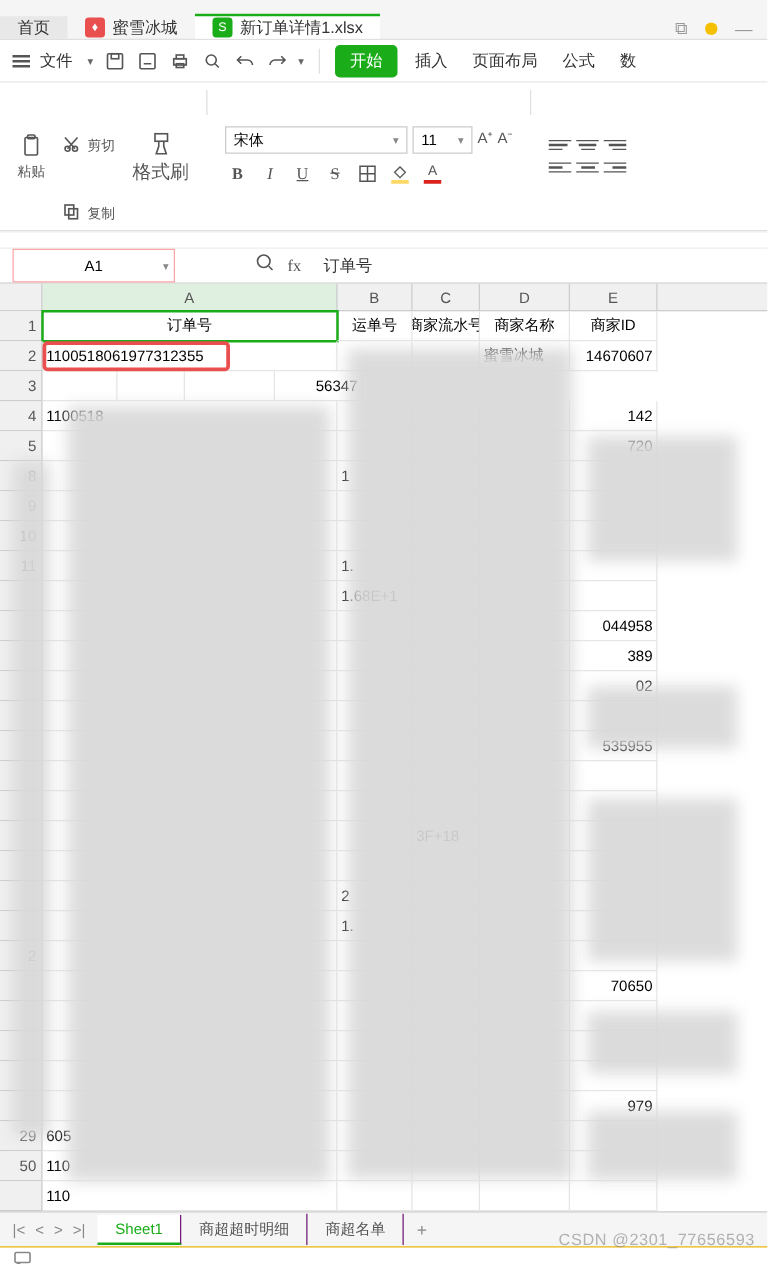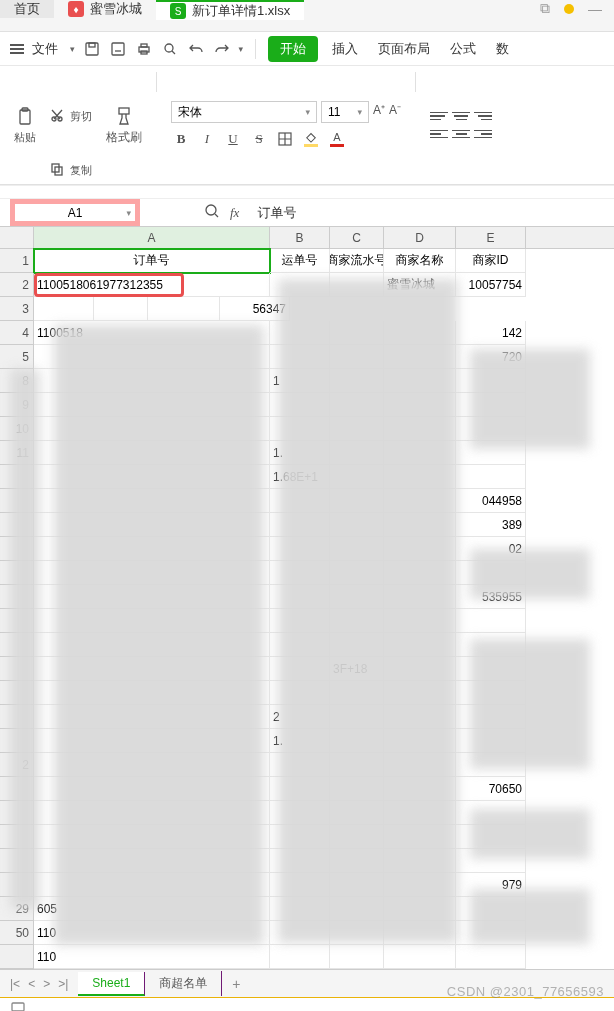--- a/index.html
+++ b/index.html
@@ -1,19 +1,19 @@
 <!DOCTYPE html>
 <html><head>
 <meta charset="utf-8">
 <style>
 * { margin: 0; padding: 0; box-sizing: border-box; font-family: "Microsoft YaHei", sans-serif; }
 body { background: #fff; width: 614px; overflow: hidden; }
 
 
-.tab-bar { display: flex; height: 32px; background: #f5f5f5; border-bottom: 1px solid #e0e0e0; align-items: flex-start; }
+.tab-bar { display: flex; height: 32px; background: #f5f5f5; border-bottom: 1px solid #e0e0e0; align-items: flex-end; }
 .tab { display: flex; align-items: center; padding: 0 14px; font-size: 13px; gap: 6px; cursor: pointer; color: #333; }
 .tab.home { background: #e8e8e8; }
 .tab.active { background: #fff; border-top: 2px solid #1aad19; }
 .tab .ticon { width: 16px; height: 16px; border-radius: 3px; display: inline-flex; align-items: center; justify-content: center; font-size: 10px; color: #fff; }
 .ticon.red { background: #e94f4f; }
 .ticon.green { background: #1aad19; }
 .win-ctrl { margin-left: auto; display: flex; align-items: center; gap: 14px; padding-right: 12px; color: #999; }
 .win-ctrl span { font-size: 14px; }
 .dot-yellow { width: 10px; height: 10px; border-radius: 50%; background: #f5c000; }
 
@@ -56,25 +56,25 @@
 .align-grid .ac { width: 18px; height: 14px; display: flex; flex-direction: column; gap: 2px; justify-content: center; }
 .align-grid .ac i { height: 1.5px; background: #555; }
 .align-grid .ac i.s { width: 60%; }
 .align-grid .ac i.m { width: 80%; }
 .align-grid .ac i.l { width: 100%; }
 
 .thin-bar { height: 14px; border-top: 1px solid #eee; border-bottom: 1px solid #eee; }
 
 
 .name-row { display: flex; align-items: center; height: 28px; border-bottom: 1px solid #ccc; }
-.name-box { width: 130px; display: flex; align-items: center; justify-content: center; border-right: 1px solid #ccc; font-size: 12px; position: relative; height: 100%; border: 5px solid #fca5a5; margin: 0 44px 0 10px; }
+.name-box { width: 130px; display: flex; align-items: center; justify-content: center; border-right: 1px solid #ccc; font-size: 12px; position: relative; height: 100%; border: 1px solid #fca5a5; margin: 0 44px 0 10px; }
 .name-box .dd { position: absolute; right: 4px; font-size: 9px; color: #888; }
 .fx-area { display: flex; align-items: center; gap: 10px; padding-left: 20px; }
 .fx-area .zoom-icn svg { width: 16px; height: 16px; fill: none; stroke: #555; stroke-width: 1.3; }
-.fx-label { font-style: italic; font-size: 13px; color: #555; font-family: "Times New Roman", serif; }
+.fx-label { font-size: 13px; color: #555; font-family: "Times New Roman", serif; }
 .fx-val { font-size: 13px; color: #333; margin-left: 8px; }
 
 
 .grid-wrap { position: relative; }
 .corner { position: absolute; left: 0; top: 0; width: 34px; height: 22px; background: #f0f0f0; border-right: 1px solid #ccc; border-bottom: 1px solid #ccc; }
 .col-headers { display: flex; margin-left: 34px; height: 22px; background: #f0f0f0; border-bottom: 1px solid #ccc; }
 .col-h { border-right: 1px solid #ccc; display: flex; align-items: center; justify-content: center; font-size: 12px; color: #555; }
 .col-h.cA { width: 236px; background: #e0f0e0; }
 .col-h.cB { width: 60px; }
 .col-h.cC { width: 54px; }
@@ -213,21 +213,21 @@
   </div>
   <div class="tb-group">
     <div class="tb-btn-lg">
       <span class="icn">
           <svg viewBox="0 0 20 20">
             <rect x="5" y="2" width="10" height="6"></rect>
             <path d="M8 8v4l-2 6h8l-2-6V8"></path>
           </svg>
         </span>
     </div>
-    <span style="font-size:12px;color:#555">格式刷</span>
+    <span style="font-size:15px;color:#555">格式刷</span>
   </div>
   <div class="divider-v"></div>
   <div class="tb-group" style="align-items:flex-start">
     <div style="display:flex;gap:4px">
       <div class="font-select font-name">
           <span>宋体</span>
           <span style="margin-left:auto;font-size:9px;color:#888">▾</span>
         </div>
       <div class="font-select font-size">
           <span>11</span>
@@ -332,21 +332,21 @@
       <div class="cell cD">商家名称</div>
       <div class="cell cE">商家ID</div>
     </div>
     <div id="data-rows">
         <div class="row">
           <div class="row-h">2</div>
           <div class="cell cA">1100518061977312355</div>
           <div class="cell cB"></div>
           <div class="cell cC"></div>
           <div class="cell cD">蜜雪冰城</div>
-          <div class="cell cE" style="justify-content:flex-end">10057754</div>
+          <div class="cell cE" style="justify-content:flex-end">14670607</div>
         </div>
         <div class="row">
           <div class="row-h">3</div>
           <div class="cell cB"></div>
           <div class="cell cC"></div>
           <div class="cell cD"></div>
           <div class="cell cE" style="justify-content:flex-end">56347</div>
         </div>
         <div class="row">
           <div class="row-h">4</div>
@@ -582,20 +582,21 @@
 </div>
 
 <div class="sheet-bar">
   <div class="sheet-nav">
     <span>|&lt;</span>
     <span>&lt;</span>
     <span>&gt;</span>
     <span>&gt;|</span>
   </div>
   <div class="sheet-tab active">Sheet1</div>
+  <div class="sheet-tab">商超超时明细</div>
   <div class="sheet-tab">商超名单</div>
   <div class="sheet-add">+</div>
 </div>
 
 <div class="status-bar">
   <span><svg viewBox="0 0 16 16">
         <rect x="2" y="3" width="12" height="8" rx="1"></rect>
         <path d="M6 11l-2 3v-3"></path>
       </svg></span>
   <span class="watermark">CSDN @2301_77656593</span>

